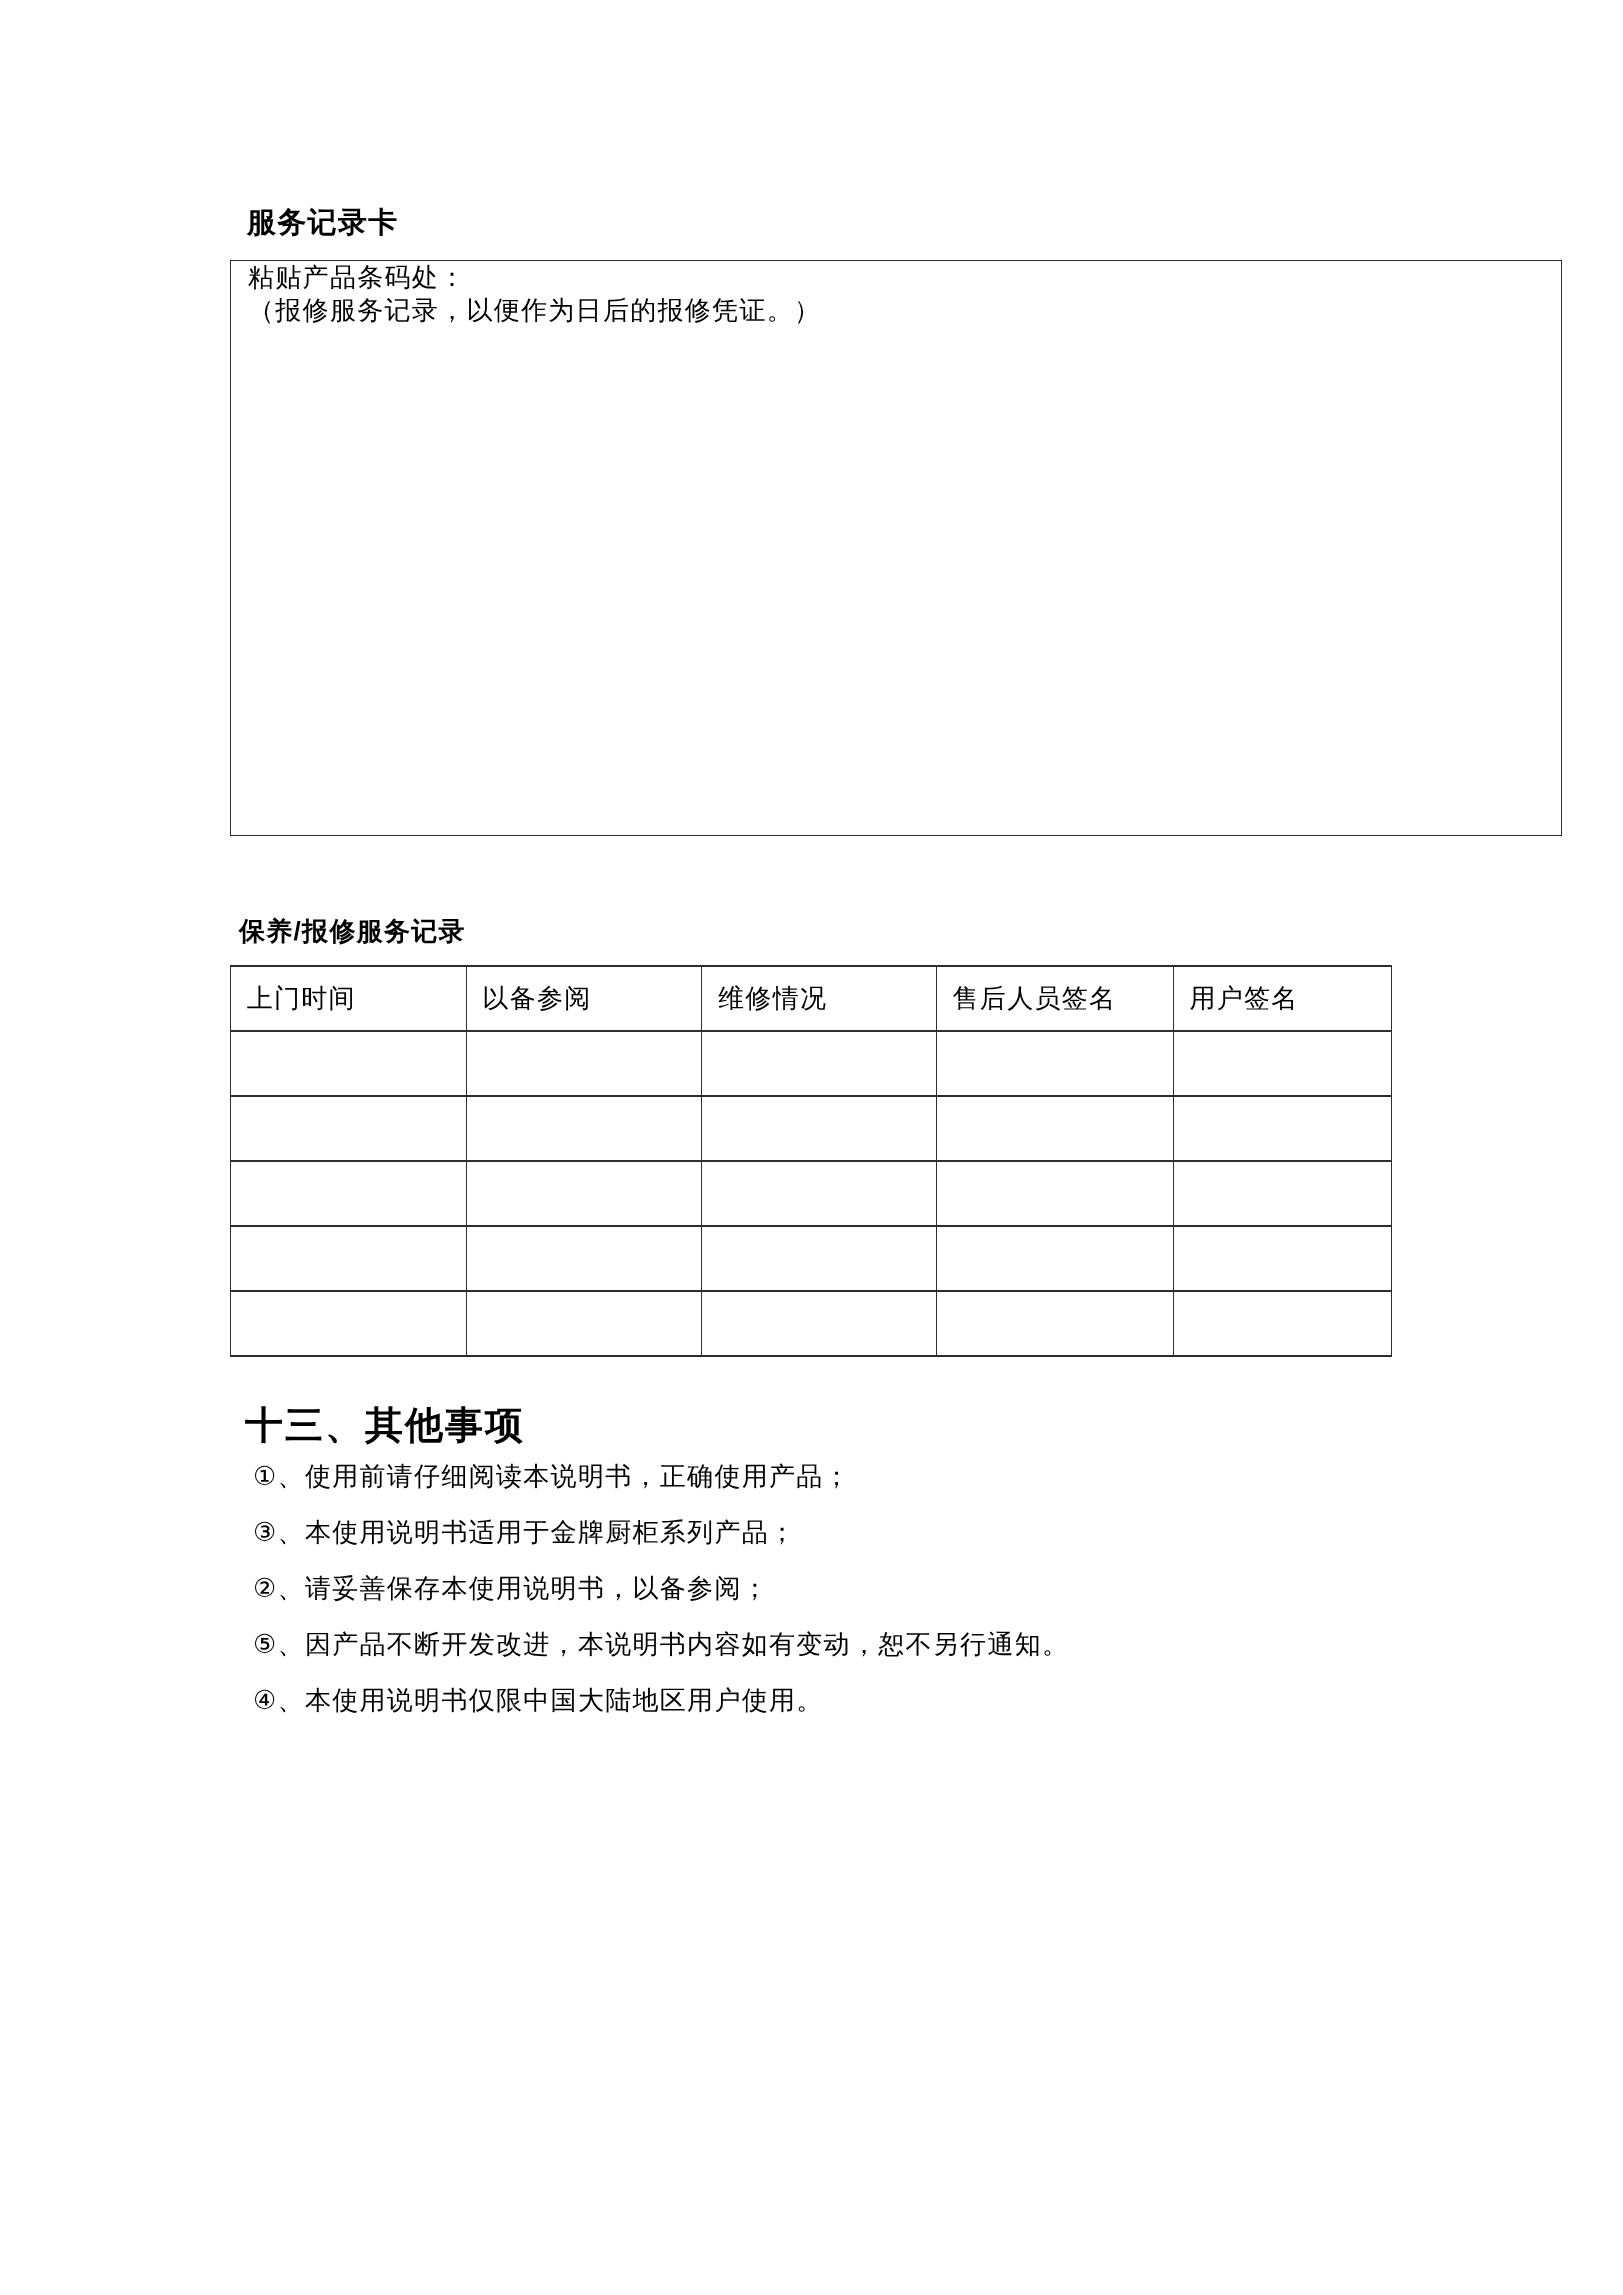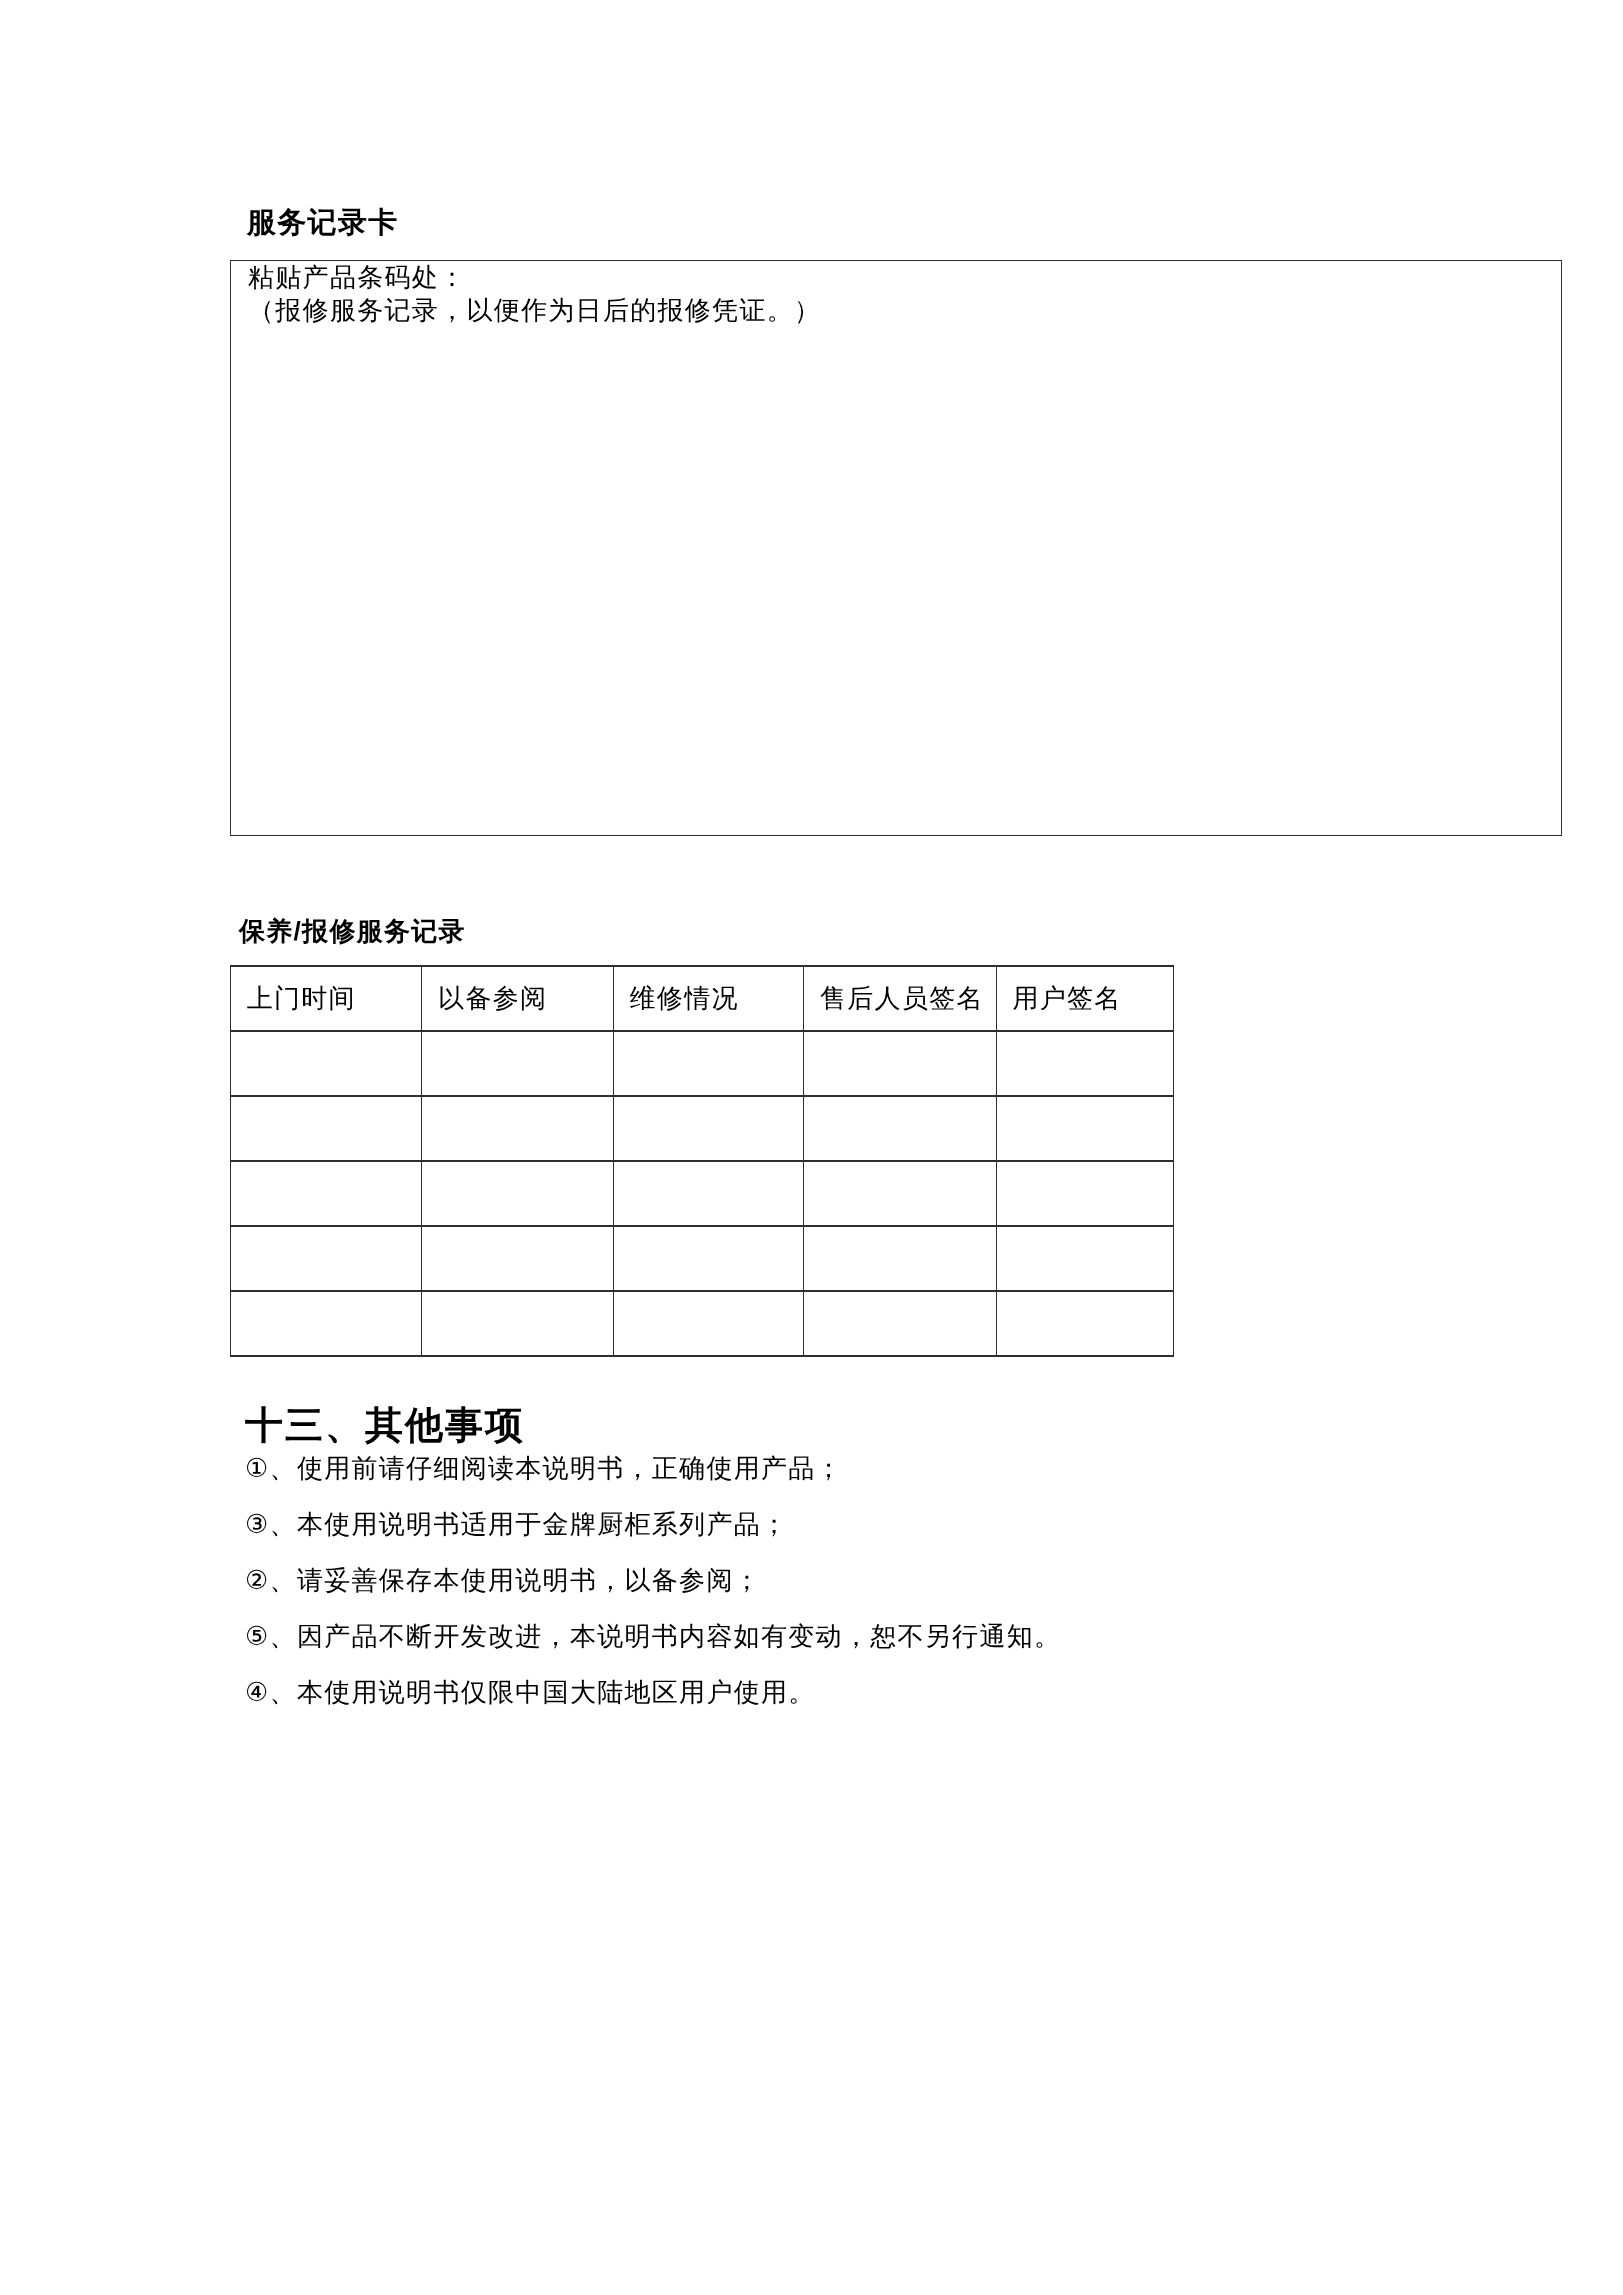--- a/index.html
+++ b/index.html
@@ -39,21 +39,21 @@
   .barcode-line2{margin-top:33px;}
   .table-title{
     position:absolute;
     left:239px; top:916px;
     font-size:26px; font-weight:700; line-height:31px;
     letter-spacing:1.3px;
   }
   table.service-table{
     position:absolute;
     left:230px; top:965px;
-    width:944px; height:391px;
+    width:1162px; height:391px;
     border-collapse:collapse;
     table-layout:fixed;
   }
   .service-table th,
   .service-table td{
     border-left:1.3px solid var(--line-color);
     border-right:1.3px solid var(--line-color);
     border-top:2px solid var(--line-color);
     border-bottom:2px solid var(--line-color);
     padding:0 0 0 15.7px;
@@ -70,21 +70,21 @@
   .service-table td{height:63px;}
   .sec13-title{
     position:absolute;
     left:245px; top:1403px;
     font-size:38px; font-weight:700; line-height:44px;
     letter-spacing:2px;
   }
   ul.notes{
     position:absolute;
     left:245px; top:1453px;
-    margin:0; padding:0;
+    margin:8px; padding:0;
     list-style:none;
   }
   ul.notes li{
     font-size:26px; line-height:31px;
     margin:0 0 25px 0;
     letter-spacing:1.3px;
     white-space:nowrap;
   }
 </style>
 </head>

